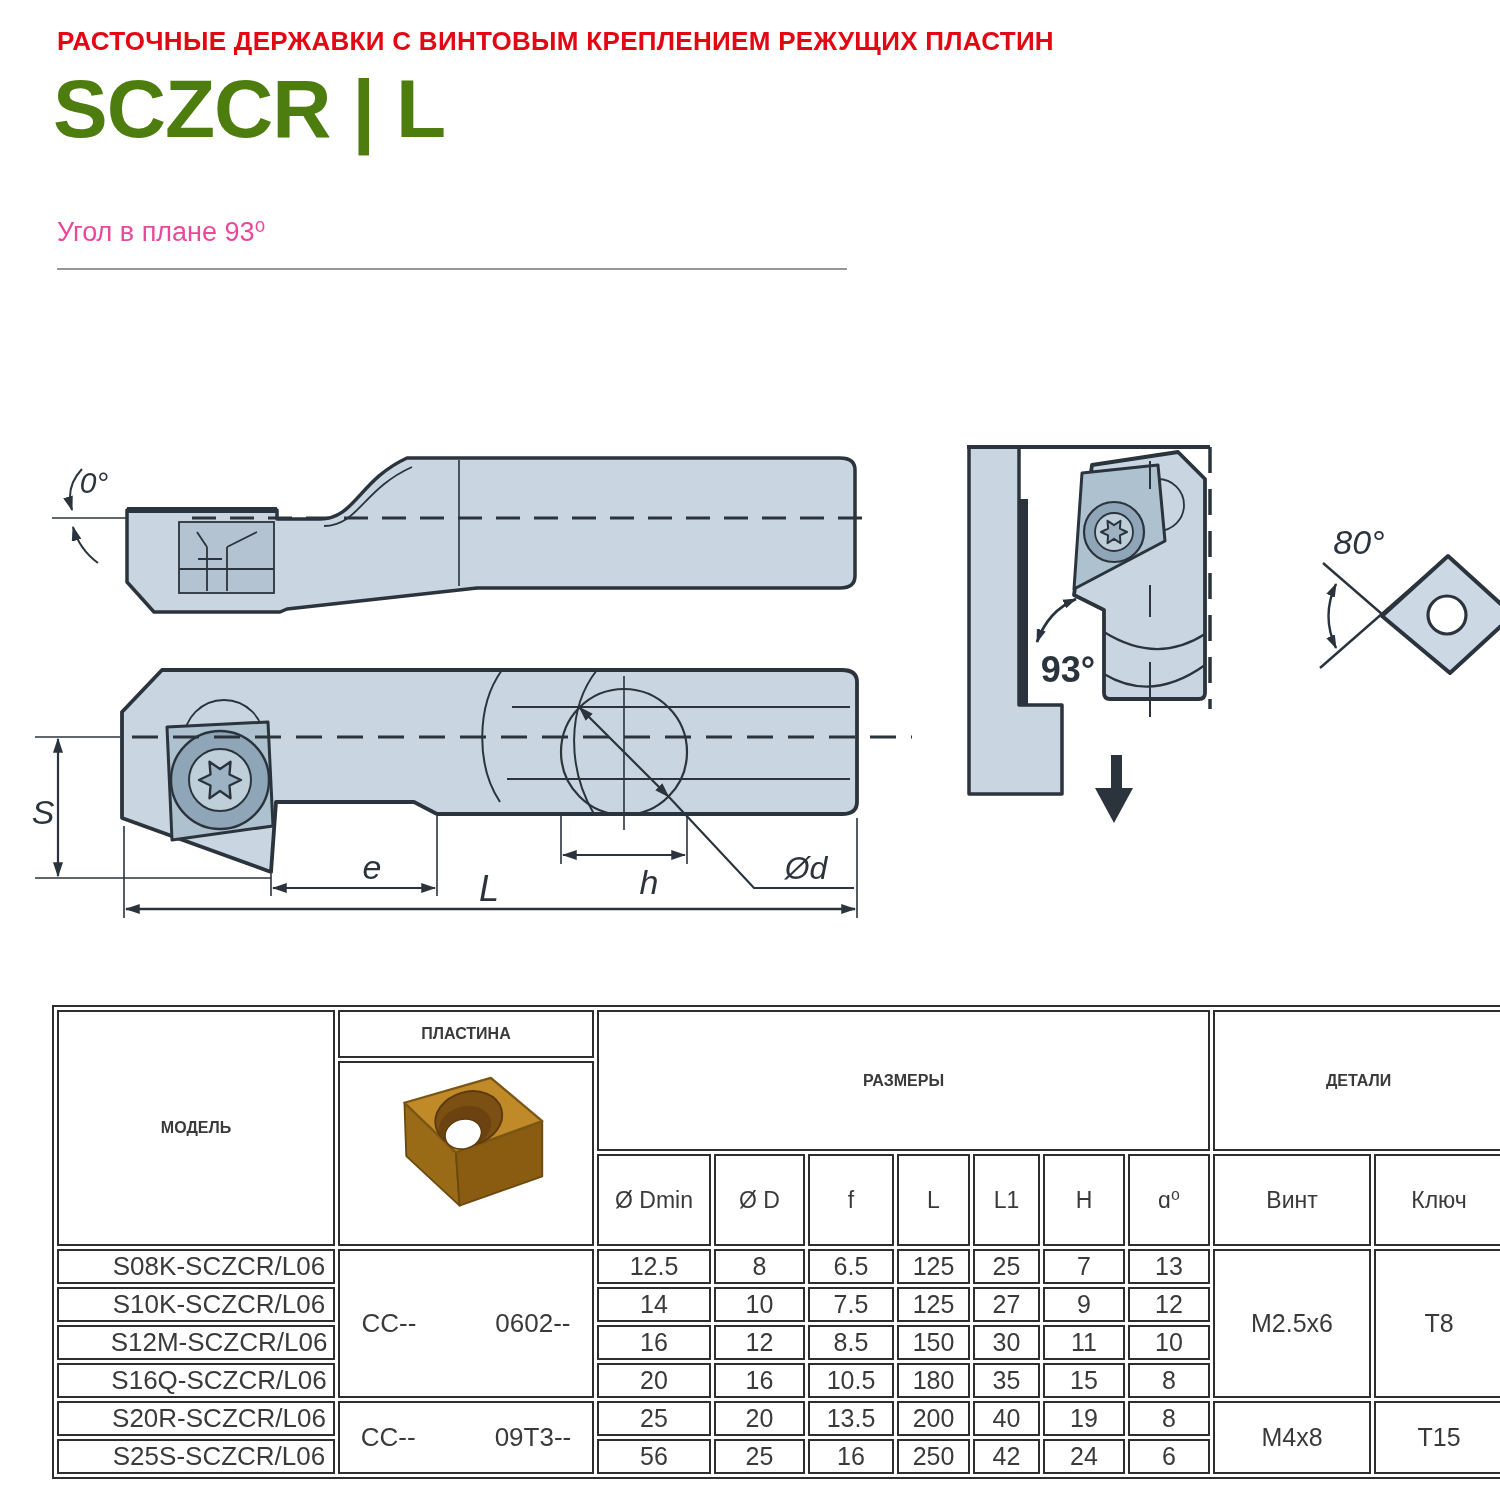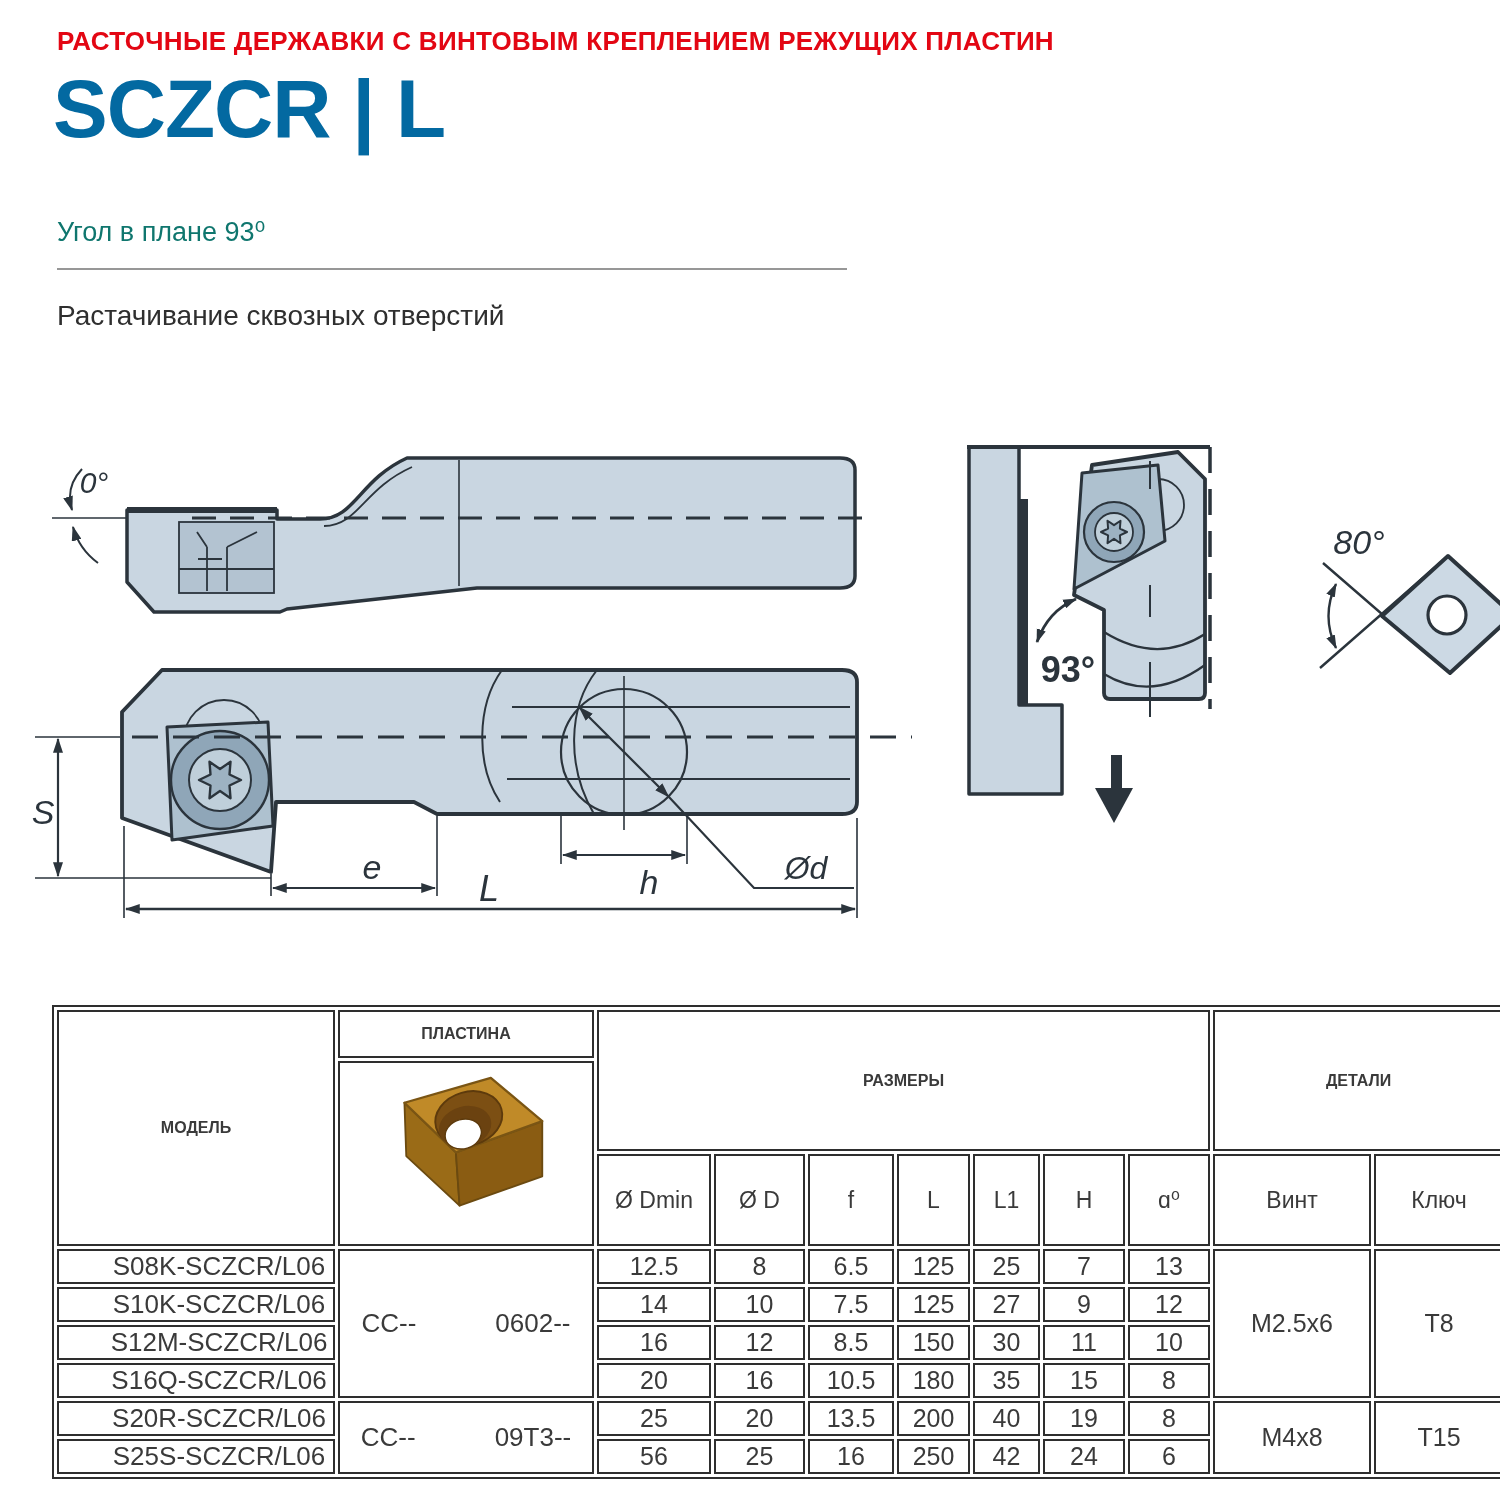--- a/index.html
+++ b/index.html
@@ -1,20 +1,20 @@
 <!DOCTYPE html>
 <html><head>
 <meta charset="utf-8">
 <style>
   html,body{margin:0;padding:0;background:#fff;}
   .canvas{position:relative;width:1500px;height:1500px;background:#fff;overflow:hidden;
           font-family:"Liberation Sans","DejaVu Sans",sans-serif;color:#333;margin-left:17px;}
   .eyebrow{position:absolute;left:40px;top:26px;font-size:26px;font-weight:bold;color:#e30613;letter-spacing:.3px;}
-  .title{position:absolute;left:36px;top:62px;font-size:82px;font-weight:bold;color:#0369a1;letter-spacing:-1px;}
-  .angle-note{position:absolute;left:40px;top:216px;font-size:27px;color:#0f766e;}
+  .title{position:absolute;left:36px;top:62px;font-size:82px;font-weight:bold;color:#4d7c0f;letter-spacing:-1px;}
+  .angle-note{position:absolute;left:40px;top:216px;font-size:27px;color:#ec4899;}
   .rule{position:absolute;left:40px;top:268px;width:790px;border-top:2px solid #979797;}
   .application{position:absolute;left:40px;top:300px;font-size:28px;color:#2f2f2f;}
   .dwg{position:absolute;}
   
   .spec{position:absolute;left:35px;top:1005px;width:1430px;border-collapse:separate;border-spacing:3px;
         border:2px solid #2e2e2e;table-layout:fixed;background:#fff;}
   .spec td{border:2px solid #2e2e2e;text-align:center;vertical-align:middle;padding:0;
            font-size:25px;color:#3a3a3a;background:#fff;overflow:hidden;}
   .spec .th{font-weight:bold;font-size:16px;}
   .spec .sub{font-size:23px;text-align:center;}
@@ -24,21 +24,20 @@
 </style>
 </head>
 <body>
 
 <div class="canvas">
 
   <div class="eyebrow">РАСТОЧНЫЕ ДЕРЖАВКИ С ВИНТОВЫМ КРЕПЛЕНИЕМ РЕЖУЩИХ ПЛАСТИН</div>
   <div class="title">SCZCR | L</div>
   <div class="angle-note">Угол в плане 93⁰</div>
   <div class="rule"></div>
-  <div class="application">Растачивание сквозных отверстий</div>
 
   <svg class="dwg" style="left:35px;top:435px" width="830" height="200" viewBox="0 0 830 200">
     <defs>
       <marker id="a1" viewBox="0 0 12 8" refX="11" refY="4" markerWidth="15" markerHeight="10" orient="auto-start-reverse" markerUnits="userSpaceOnUse">
         <path d="M0,0 L12,4 L0,8 z" fill="#2b343c"></path>
       </marker>
     </defs>
     <path d="M 75,75 L 225,75 L 225,84 L 268,84 C 303,84 307,45 355,23 L 788,23 Q 803,23 803,35 L 803,141 Q 803,153 788,153 L 425,153 L 235,174 L 228,177 L 102,177 L 75,147 Z" fill="#c9d6e1" stroke="#2b343c" stroke-width="3.5" stroke-linejoin="round"></path>
     <line x1="75" y1="75" x2="225" y2="75" stroke="#2b343c" stroke-width="6"></line>
     <path d="M 272,91 C 306,91 311,54 360,32" fill="none" stroke="#2b343c" stroke-width="1.8"></path>

